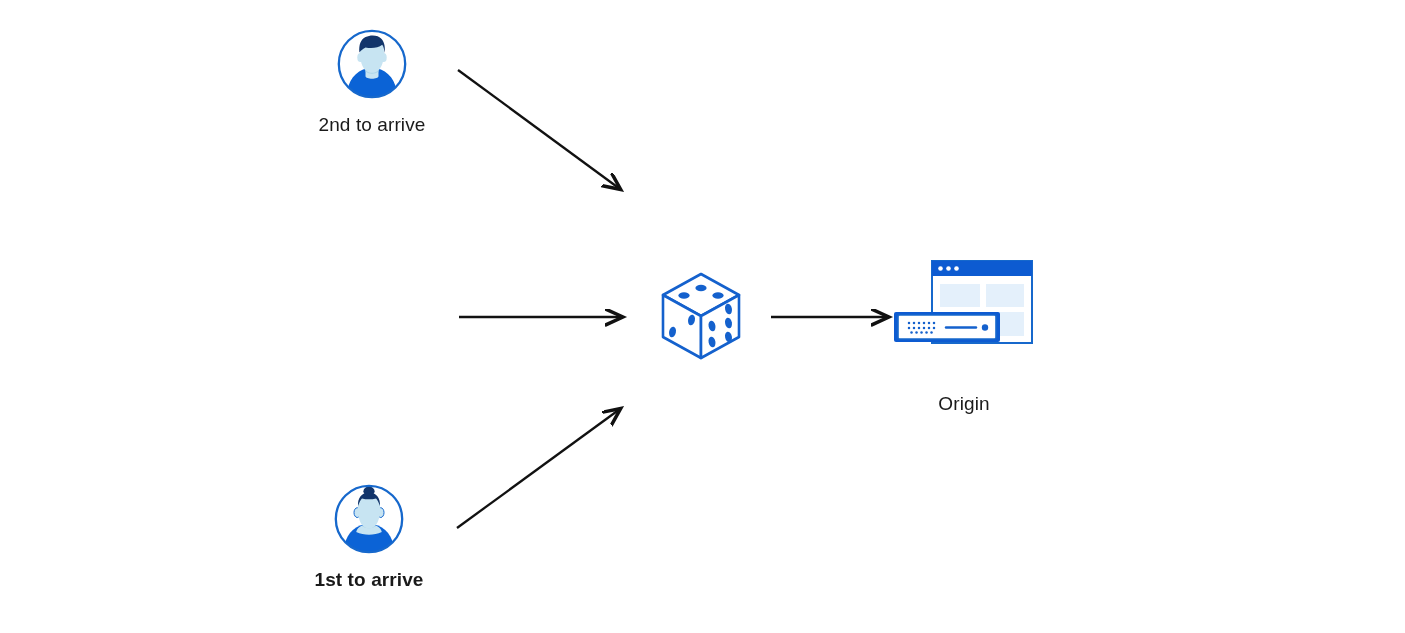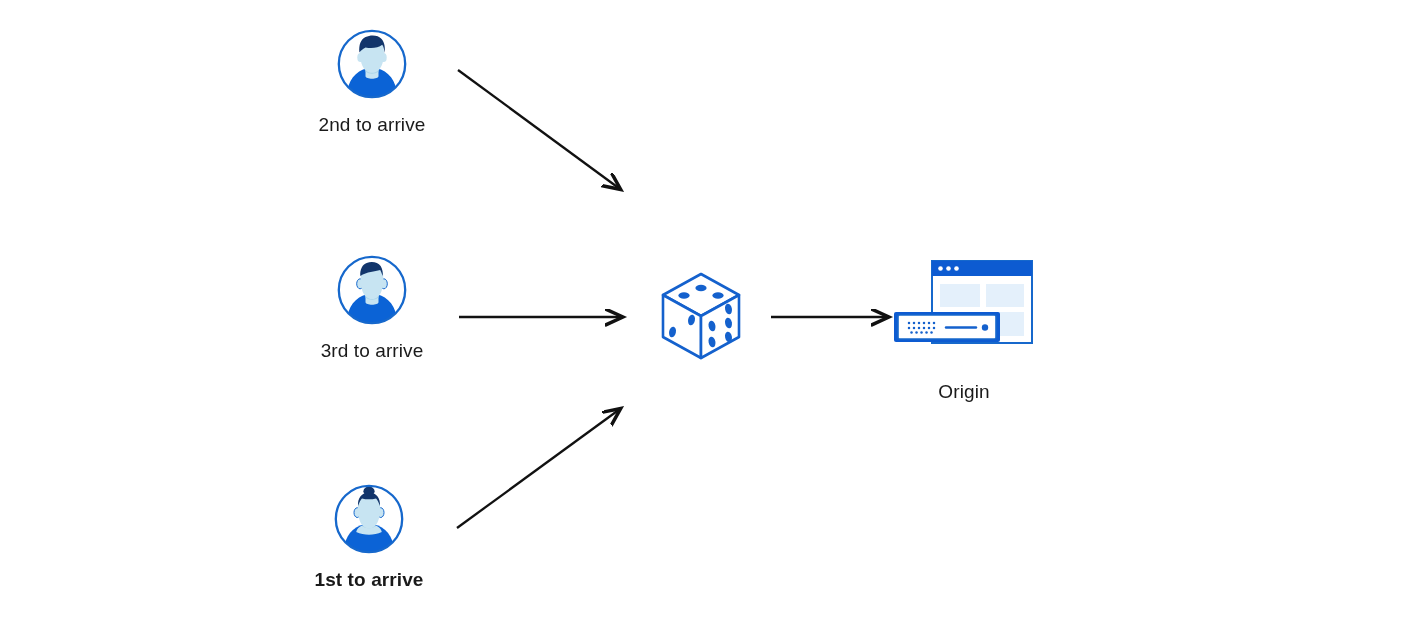--- a/index.html
+++ b/index.html
@@ -41,21 +41,21 @@
   }
   
   .avatar-node { width: 150px; }
   #avatar-2nd { left: 297px; top: 26px; }
   #avatar-3rd { left: 297px; top: 252px; }
   #avatar-1st { left: 294px; top: 481px; font-weight: bold; }
   
   #die-node { left: 655px; top: 268px; width: 92px; }
   
   #origin-node { left: 888px; top: 255px; width: 152px; }
-  #origin-node .node-label { margin-top: 16px; }
+  #origin-node .node-label { margin-top: 28px; }
   .arrows {
     position: absolute;
     left: 0; top: 0;
     width: 1405px;
     height: 633px;
     pointer-events: none;
   }
 </style>
 </head>
 <body>
@@ -99,41 +99,20 @@
           <path d="M26 25.5 c0 -9.4 5.4 -14.6 12 -14.6 s12 5.2 12 14.6 c0 9.8 -2.2 15.4 -5 18.2 c-2.4 2.4 -4.6 3.1 -7 3.1 s-4.6 -0.7 -7 -3.1 c-2.8 -2.8 -5 -8.4 -5 -18.2 z" fill="#c7e4f2"></path>
           <path d="M25.4 26.5 c-0.8 -7.6 1.4 -13 6.2 -15.4 c5.4 -2.7 12.6 -2 16 1.8 c3.4 3.8 3.6 9.4 2.9 14.2 c-0.3 -3.6 -0.9 -6.5 -2.3 -8.3 c-3.8 2.9 -10.6 4.2 -16.6 2.6 c-2.4 1.2 -4.8 3 -6.2 5.1 z" fill="#12356b"></path>
           <path d="M29 13.6 c4.6 -4 13.4 -4.2 17.6 0.6 c-5 -1.6 -12.2 -1.8 -17.6 -0.6 z" fill="#12356b"></path>
         </g>
         <circle cx="38" cy="38" r="33.2" fill="none" stroke="#1668cc" stroke-width="2.3"></circle>
       </svg>
     </div>
     <div class="node-label">2nd to arrive</div>
   </div>
 
-  <div class="node avatar-node" id="avatar-3rd">
-    <div class="icon-wrap">
-      <svg width="76" height="76" viewBox="0 0 76 76">
-        <clipPath id="clip3rd">
-            <circle cx="38" cy="38" r="33.2"></circle>
-          </clipPath>
-        <circle cx="38" cy="38" r="33.2" fill="#ffffff"></circle>
-        <g clip-path="url(#clip3rd)">
-          <path d="M38 42 c-13 0 -22 9 -24.5 22 c-1 5 -1.6 10 -1.6 14 h52.2 c0 -4 -0.6 -9 -1.6 -14 C60 51 51 42 38 42 z" fill="#0b63d6"></path>
-          <path d="M31.5 38 h13 v12 c0 3.6 -13 3.6 -13 0 z" fill="#c7e4f2"></path>
-          <path d="M31.5 41.5 c4 3.2 9 3.2 13 0 v4 c-4 3 -9 3 -13 0 z" fill="#a9d4e8"></path>
-          <ellipse cx="26.1" cy="31.8" rx="3.4" ry="5" fill="#c7e4f2" stroke="#1668cc" stroke-width="1"></ellipse>
-          <ellipse cx="49.9" cy="31.8" rx="3.4" ry="5" fill="#c7e4f2" stroke="#1668cc" stroke-width="1"></ellipse>
-          <path d="M26.6 26 c0 -9.2 5.2 -14.4 11.4 -14.4 s11.4 5.2 11.4 14.4 c0 9.8 -2.1 15.2 -4.8 18 c-2.3 2.4 -4.4 3.1 -6.6 3.1 s-4.3 -0.7 -6.6 -3.1 c-2.7 -2.8 -4.8 -8.2 -4.8 -18 z" fill="#c7e4f2"></path>
-          <path d="M26.3 23.9 c-0.5 -6.6 2 -11.3 6.4 -13 c5 -1.9 11.2 -0.9 13.9 3 c1.8 2.6 2.4 6.4 2.2 10 c-1.2 -2.6 -1.7 -4.6 -2.6 -6 c-5.4 1.5 -13.2 1.7 -19.9 6 z" fill="#12356b"></path>
-        </g>
-        <circle cx="38" cy="38" r="33.2" fill="none" stroke="#1668cc" stroke-width="2.3"></circle>
-      </svg>
-    </div>
-    <div class="node-label">3rd to arrive</div>
-  </div>
 
   <div class="node avatar-node" id="avatar-1st">
     <div class="icon-wrap">
       <svg width="76" height="76" viewBox="0 0 76 76">
         <clipPath id="clip1st">
             <circle cx="38" cy="38" r="33.2"></circle>
           </clipPath>
         <circle cx="38" cy="38" r="33.2" fill="#ffffff"></circle>
         <g clip-path="url(#clip1st)">
           <path d="M38 43 c-13 0 -22 9 -24.5 21 c-1 5 -1.6 10 -1.6 14 h52.2 c0 -4 -0.6 -9 -1.6 -14 C60 52 51 43 38 43 z" fill="#0b63d6"></path>

